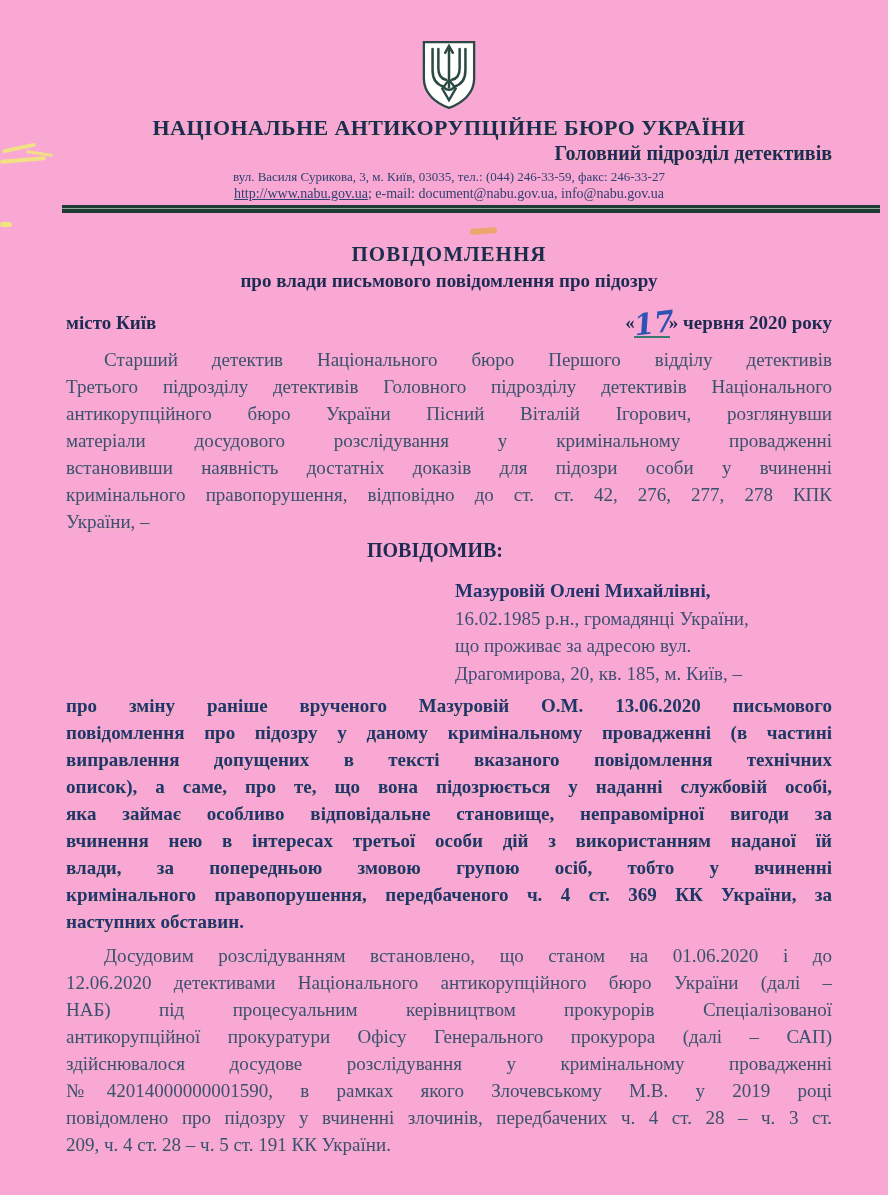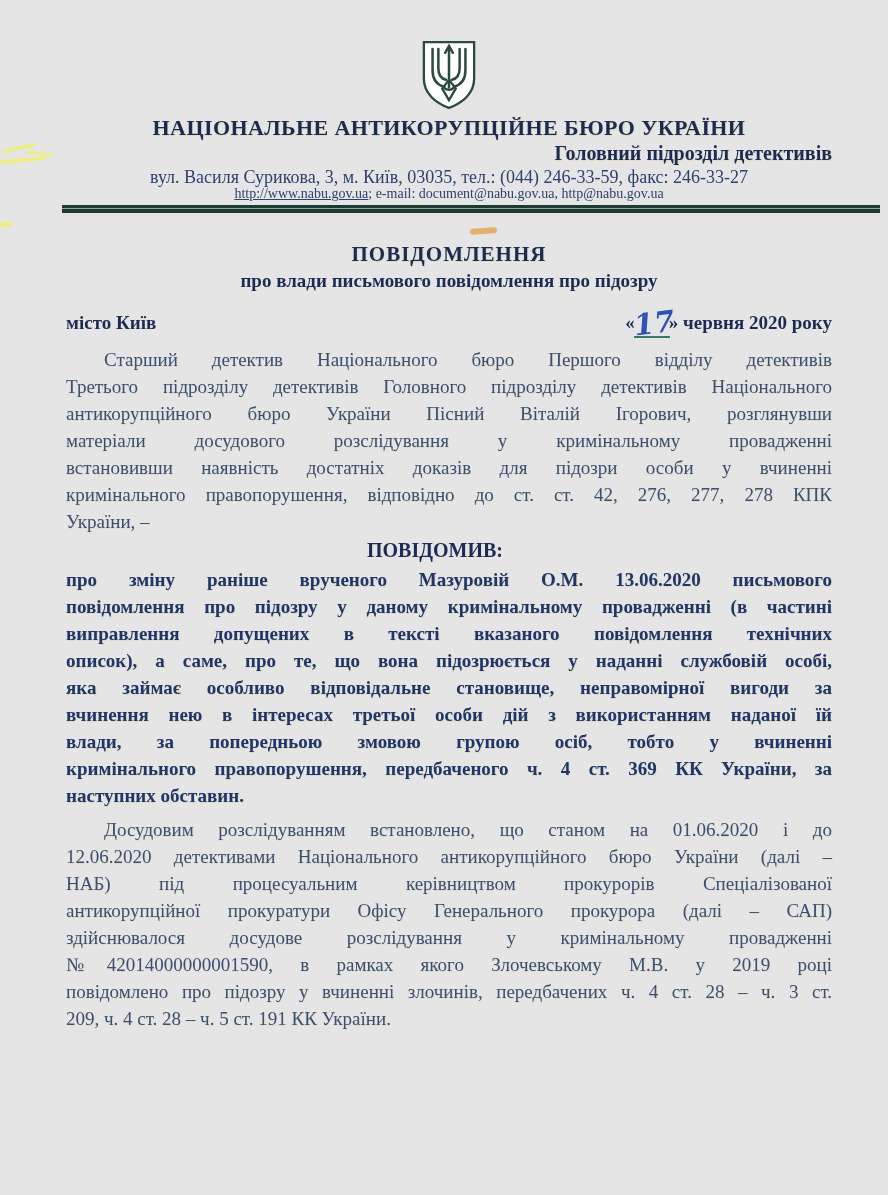--- a/index.html
+++ b/index.html
@@ -1,20 +1,20 @@
 <!DOCTYPE html>
 <html lang="uk" style="--ink-header: #1c2b52; --ink-body: #3d4f73; --ink-bold: #1f356b; --ink-small: #2e4170; --rule-dark: #1d3a33; --handwriting-blue: #2f52b5; --underline-teal: #3a7a6c; --artifact-yellow: #f0ef6f; --artifact-orange: #e9a55b;"><head>
 <meta charset="utf-8">
 <style>
   html,body{margin:0;padding:0;background:#ffffff;}
   .page{
     position:relative;
     width:888px;height:1195px;
     margin:0 auto;
-    background:#e5e5e5;
+    background:#f9a8d4;
     overflow:hidden;
     font-family:"Liberation Serif", serif;
     color:var(--ink-body,#3d4f73);
   }
   .content{padding:0 56px 0 66px;}
 
   
   .emblem-wrap{margin-top:40px;text-align:center;height:70px;}
   .emblem-wrap svg{display:inline-block;}
   .org-name{
@@ -24,21 +24,21 @@
     text-shadow:.6px .8px 0 rgba(205,198,120,.35);
   }
   .division{
     margin-top:2px;text-align:right;
     font-weight:bold;font-size:20px;line-height:22px;
     color:var(--ink-header,#1c2b52);
     text-shadow:.6px .8px 0 rgba(205,198,120,.3);
   }
   .address-line{
     margin-top:5px;text-align:center;
-    font-size:18px;line-height:16px;color:var(--ink-small,#2e4170);
+    font-size:13px;line-height:16px;color:var(--ink-small,#2e4170);
   }
   .contacts-line{
     margin-top:1px;text-align:center;
     font-size:14px;line-height:16px;color:var(--ink-small,#2e4170);
   }
   .contacts-line .url{text-decoration:underline;}
   .header-rule{
     margin-top:3px;margin-left:-4px;margin-right:-48px;height:8px;
     background:linear-gradient(180deg,
       var(--rule-dark,#1d3a33) 0 36%,
@@ -137,21 +137,21 @@
         </svg>
       </span>
     </div>
 
     <div class="org-name">НАЦІОНАЛЬНЕ АНТИКОРУПЦІЙНЕ БЮРО УКРАЇНИ</div>
 
     <div class="division">Головний підрозділ детективів</div>
 
     <div class="address-line">вул. Василя Сурикова, 3, м. Київ, 03035, тел.: (044) 246-33-59, факс: 246-33-27</div>
 
-    <div class="contacts-line"><span class="url">http://www.nabu.gov.ua</span><span>; e-mail: document@nabu.gov.ua, http@nabu.gov.ua</span></div>
+    <div class="contacts-line"><span class="url">http://www.nabu.gov.ua</span><span>; e-mail: document@nabu.gov.ua, info@nabu.gov.ua</span></div>
 
     <div class="header-rule"></div>
 
     <div class="doc-title">ПОВІДОМЛЕННЯ</div>
     <div class="doc-subtitle">про влади письмового повідомлення про підозру</div>
 
     <div class="dateline">
       <span>місто Київ</span>
       <span><span>«</span><span class="handwritten-day"><span class="hw">17</span></span><span>»</span>&nbsp;<span>червня 2020 року</span></span>
     </div>
@@ -161,20 +161,26 @@
         <div class="line">Третього підрозділу детективів Головного підрозділу детективів Національного</div>
         <div class="line">антикорупційного бюро України Пісний Віталій Ігорович, розглянувши</div>
         <div class="line">матеріали досудового розслідування у кримінальному провадженні</div>
         <div class="line">встановивши наявність достатніх доказів для підозри особи у вчиненні</div>
         <div class="line">кримінального правопорушення, відповідно до ст. ст. 42, 276, 277, 278 КПК</div>
         <div class="line last">України, –</div>
       </div>
 
     <div class="notified-heading">ПОВІДОМИВ:</div>
 
+    <div class="addressee">
+        <div class="line">Мазуровій Олені Михайлівні,</div>
+        <div class="line">16.02.1985 р.н., громадянці України,</div>
+        <div class="line">що проживає за адресою вул.</div>
+        <div class="line last">Драгомирова, 20, кв. 185, м. Київ, –</div>
+      </div>
 
     <div class="para bold charge-para">
         <div class="line">про зміну раніше врученого Мазуровій О.М. 13.06.2020 письмового</div>
         <div class="line">повідомлення про підозру у даному кримінальному провадженні (в частині</div>
         <div class="line">виправлення допущених в тексті вказаного повідомлення технічних</div>
         <div class="line">описок), а саме, про те, що вона підозрюється у наданні службовій особі,</div>
         <div class="line">яка займає особливо відповідальне становище, неправомірної вигоди за</div>
         <div class="line">вчинення нею в інтересах третьої особи дій з використанням наданої їй</div>
         <div class="line">влади, за попередньою змовою групою осіб, тобто у вчиненні</div>
         <div class="line">кримінального правопорушення, передбаченого ч. 4 ст. 369 КК України, за</div>

